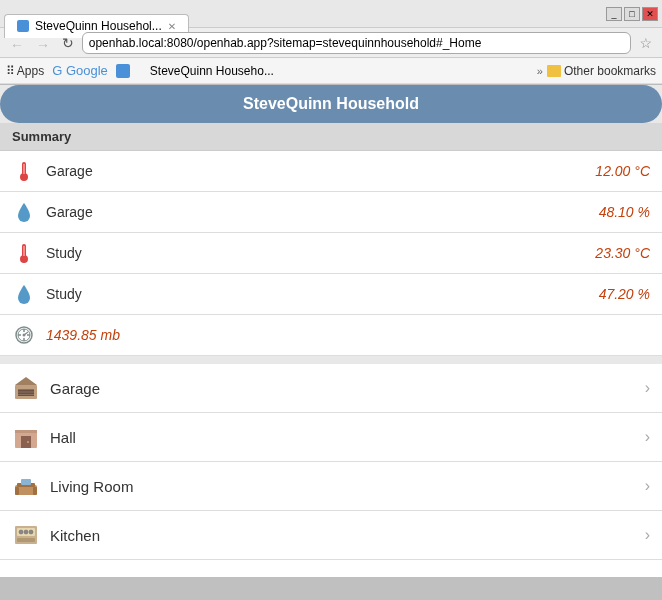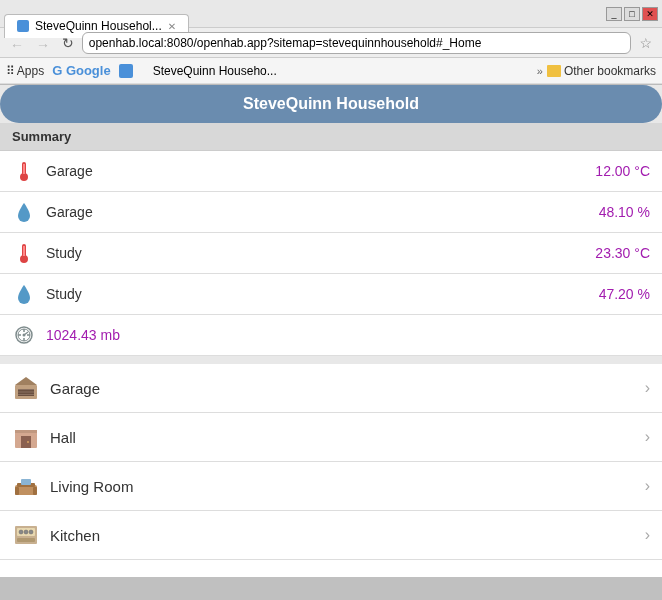--- a/index.html
+++ b/index.html
@@ -112,21 +112,21 @@
     }
     .bookmark-apps {
       display: flex;
       align-items: center;
       gap: 2px;
       cursor: pointer;
       color: #333;
     }
     .bookmark-g {
       color: #4a90d9;
-      font-weight: bold;
+      font-weight: normal;
       font-size: 13px;
       cursor: pointer;
     }
     .bookmark-favicon {
       width: 14px;
       height: 14px;
       background: #4a90d9;
       border-radius: 2px;
       display: inline-block;
     }
@@ -192,21 +192,22 @@
       align-items: center;
       justify-content: center;
     }
     .summary-label {
       flex: 1;
       font-size: 14px;
       color: #333;
     }
     .summary-value {
       font-size: 14px;
-      color: #a21caf;
+      color: #c2410c;
+      font-style: italic;
     }
 
     .nav-section {
       margin-top: 8px;
     }
 
     .nav-item {
       display: flex;
       align-items: center;
       padding: 10px 12px;
@@ -341,21 +342,21 @@
           <circle cx="10" cy="10" r="8" fill="none" stroke="#7f8c8d" stroke-width="1.5"></circle>
           <circle cx="10" cy="10" r="6" fill="none" stroke="#7f8c8d" stroke-width="1"></circle>
           <line x1="10" y1="4" x2="10" y2="7" stroke="#7f8c8d" stroke-width="1.5"></line>
           <line x1="10" y1="13" x2="10" y2="16" stroke="#7f8c8d" stroke-width="1.5"></line>
           <line x1="4" y1="10" x2="7" y2="10" stroke="#7f8c8d" stroke-width="1.5"></line>
           <line x1="13" y1="10" x2="16" y2="10" stroke="#7f8c8d" stroke-width="1.5"></line>
           <circle cx="10" cy="10" r="1.5" fill="#7f8c8d"></circle>
           <line x1="10" y1="10" x2="14" y2="7" stroke="#7f8c8d" stroke-width="1.2"></line>
         </svg>
       </div>
-      <span class="summary-value">1024.43 mb</span>
+      <span class="summary-value">1439.85 mb</span>
     </div>
   </div>
 
   <div class="nav-section">
 
     <div class="nav-item">
       <div class="nav-item-icon">
         <svg width="26" height="26" viewBox="0 0 26 26">
           <rect x="2" y="10" width="22" height="14" rx="1" fill="#c0a080"></rect>
           <polygon points="13,2 2,10 24,10" fill="#a08060"></polygon>

